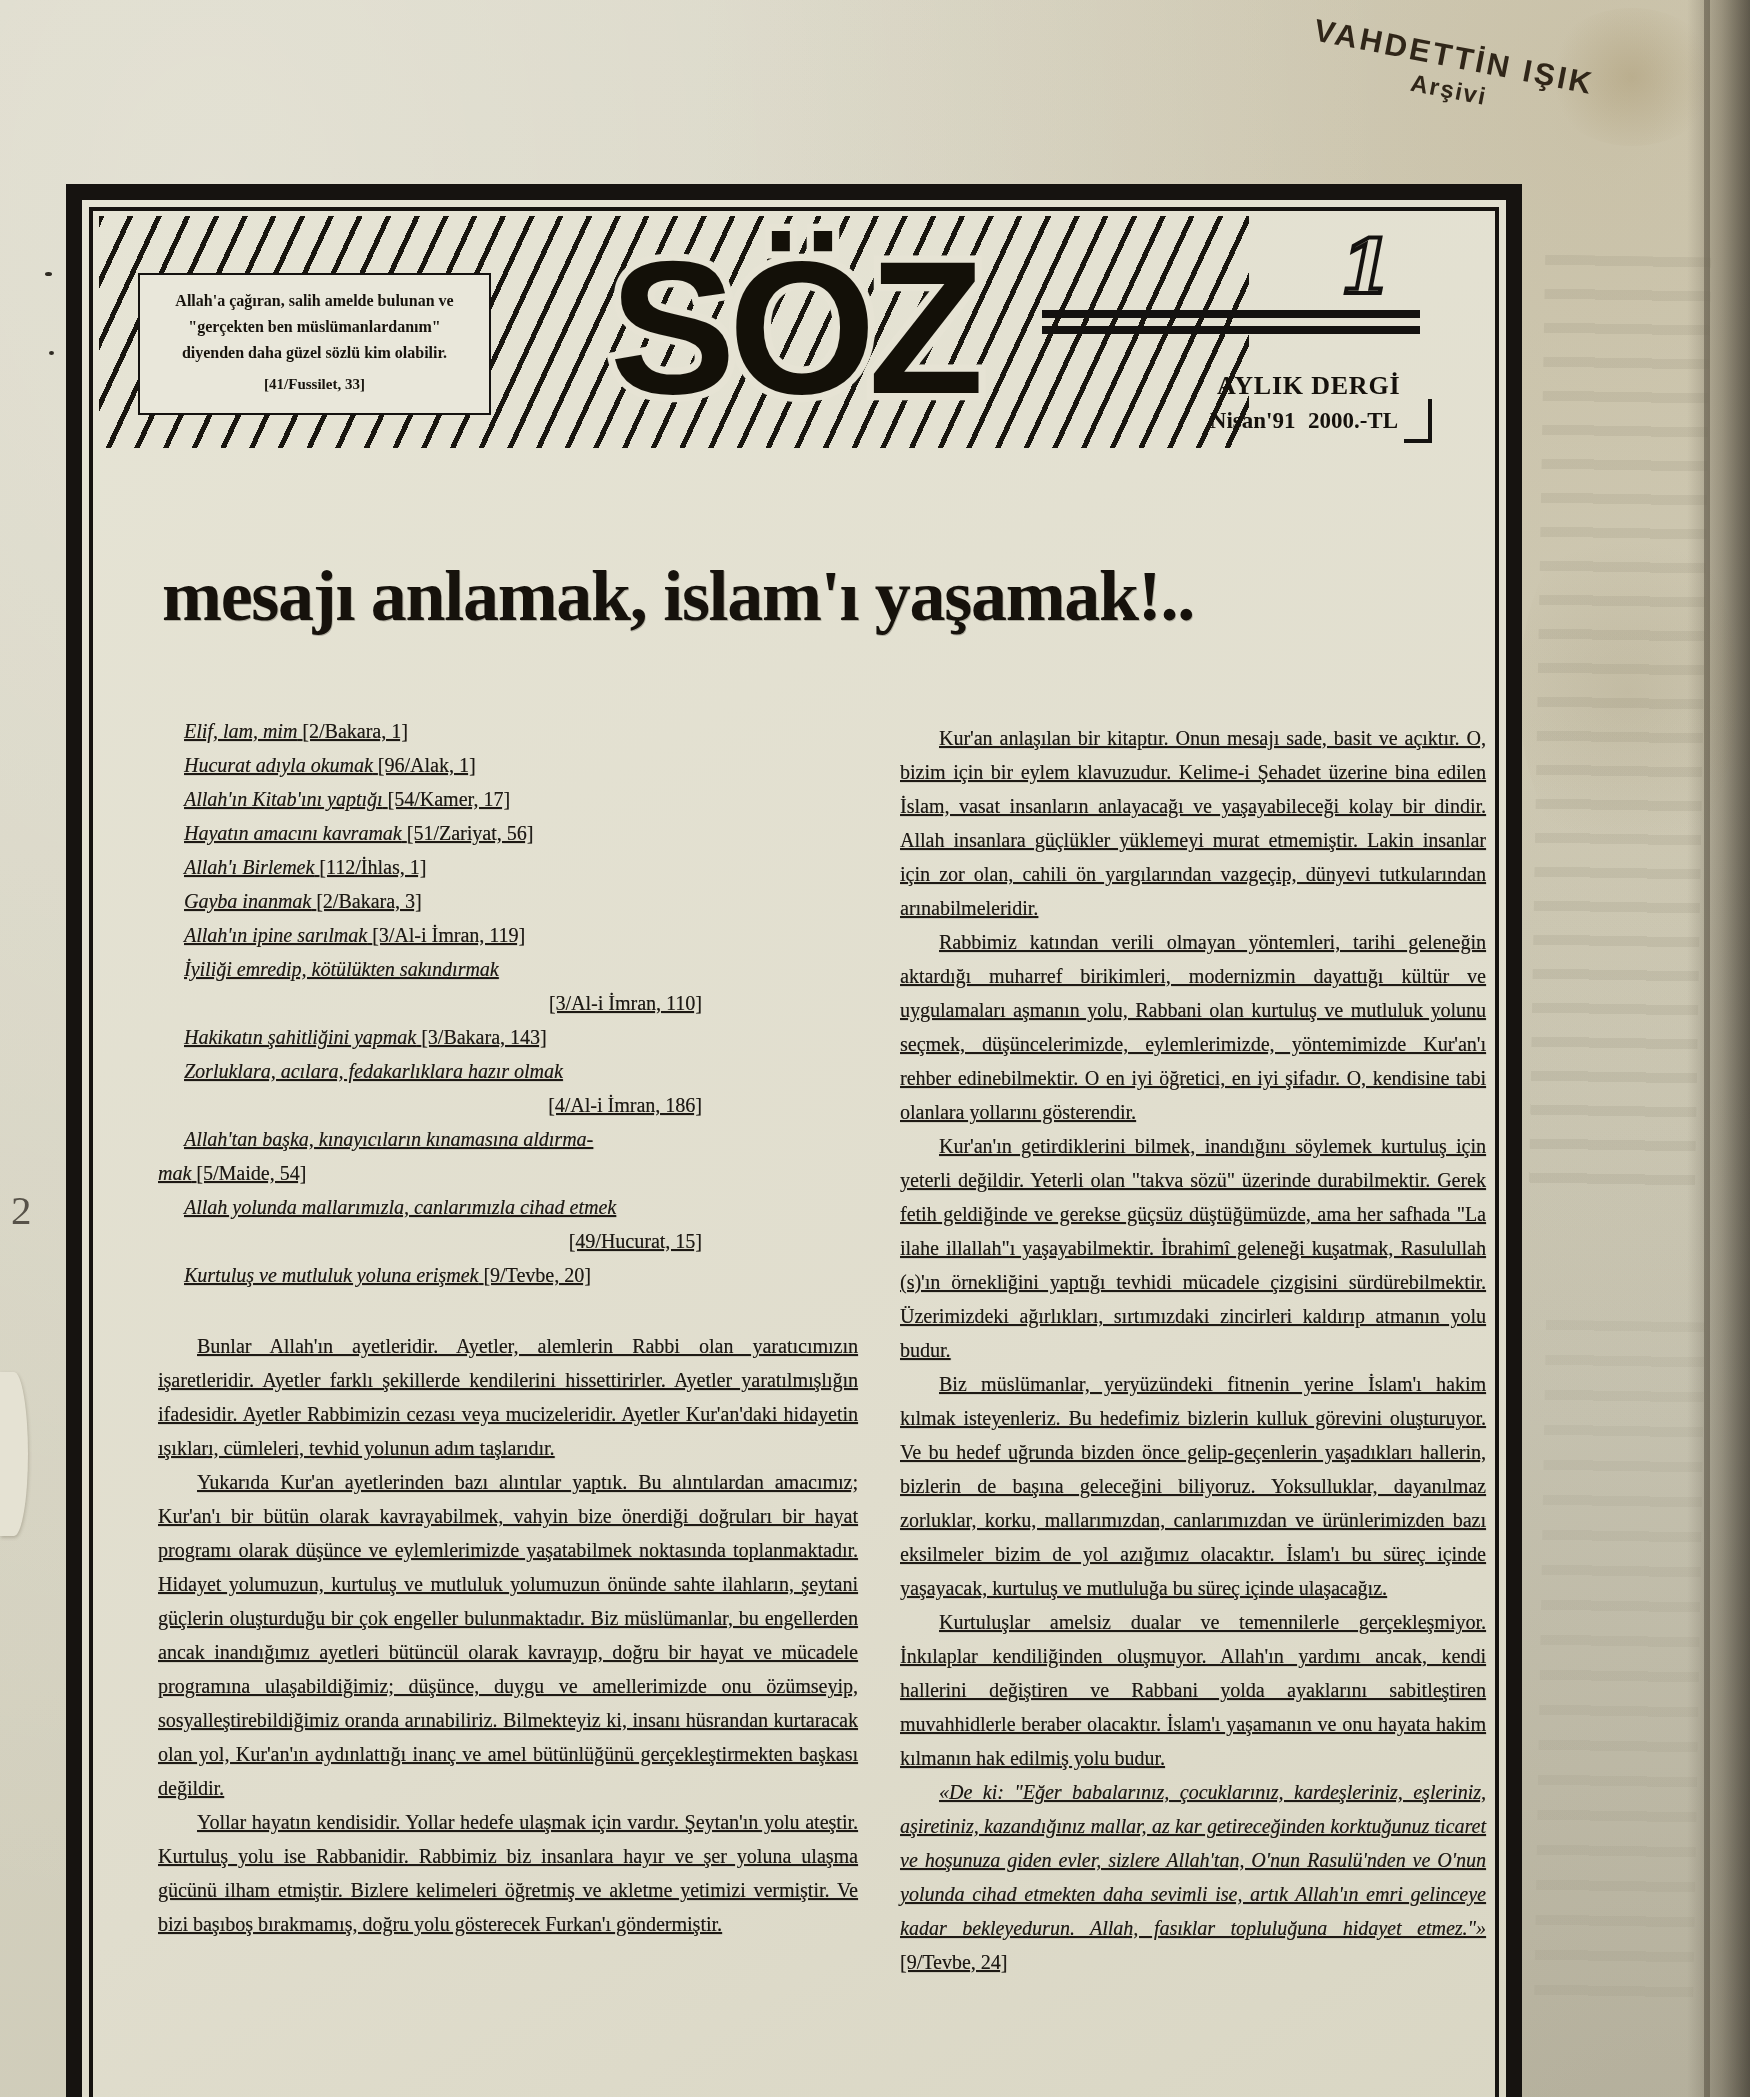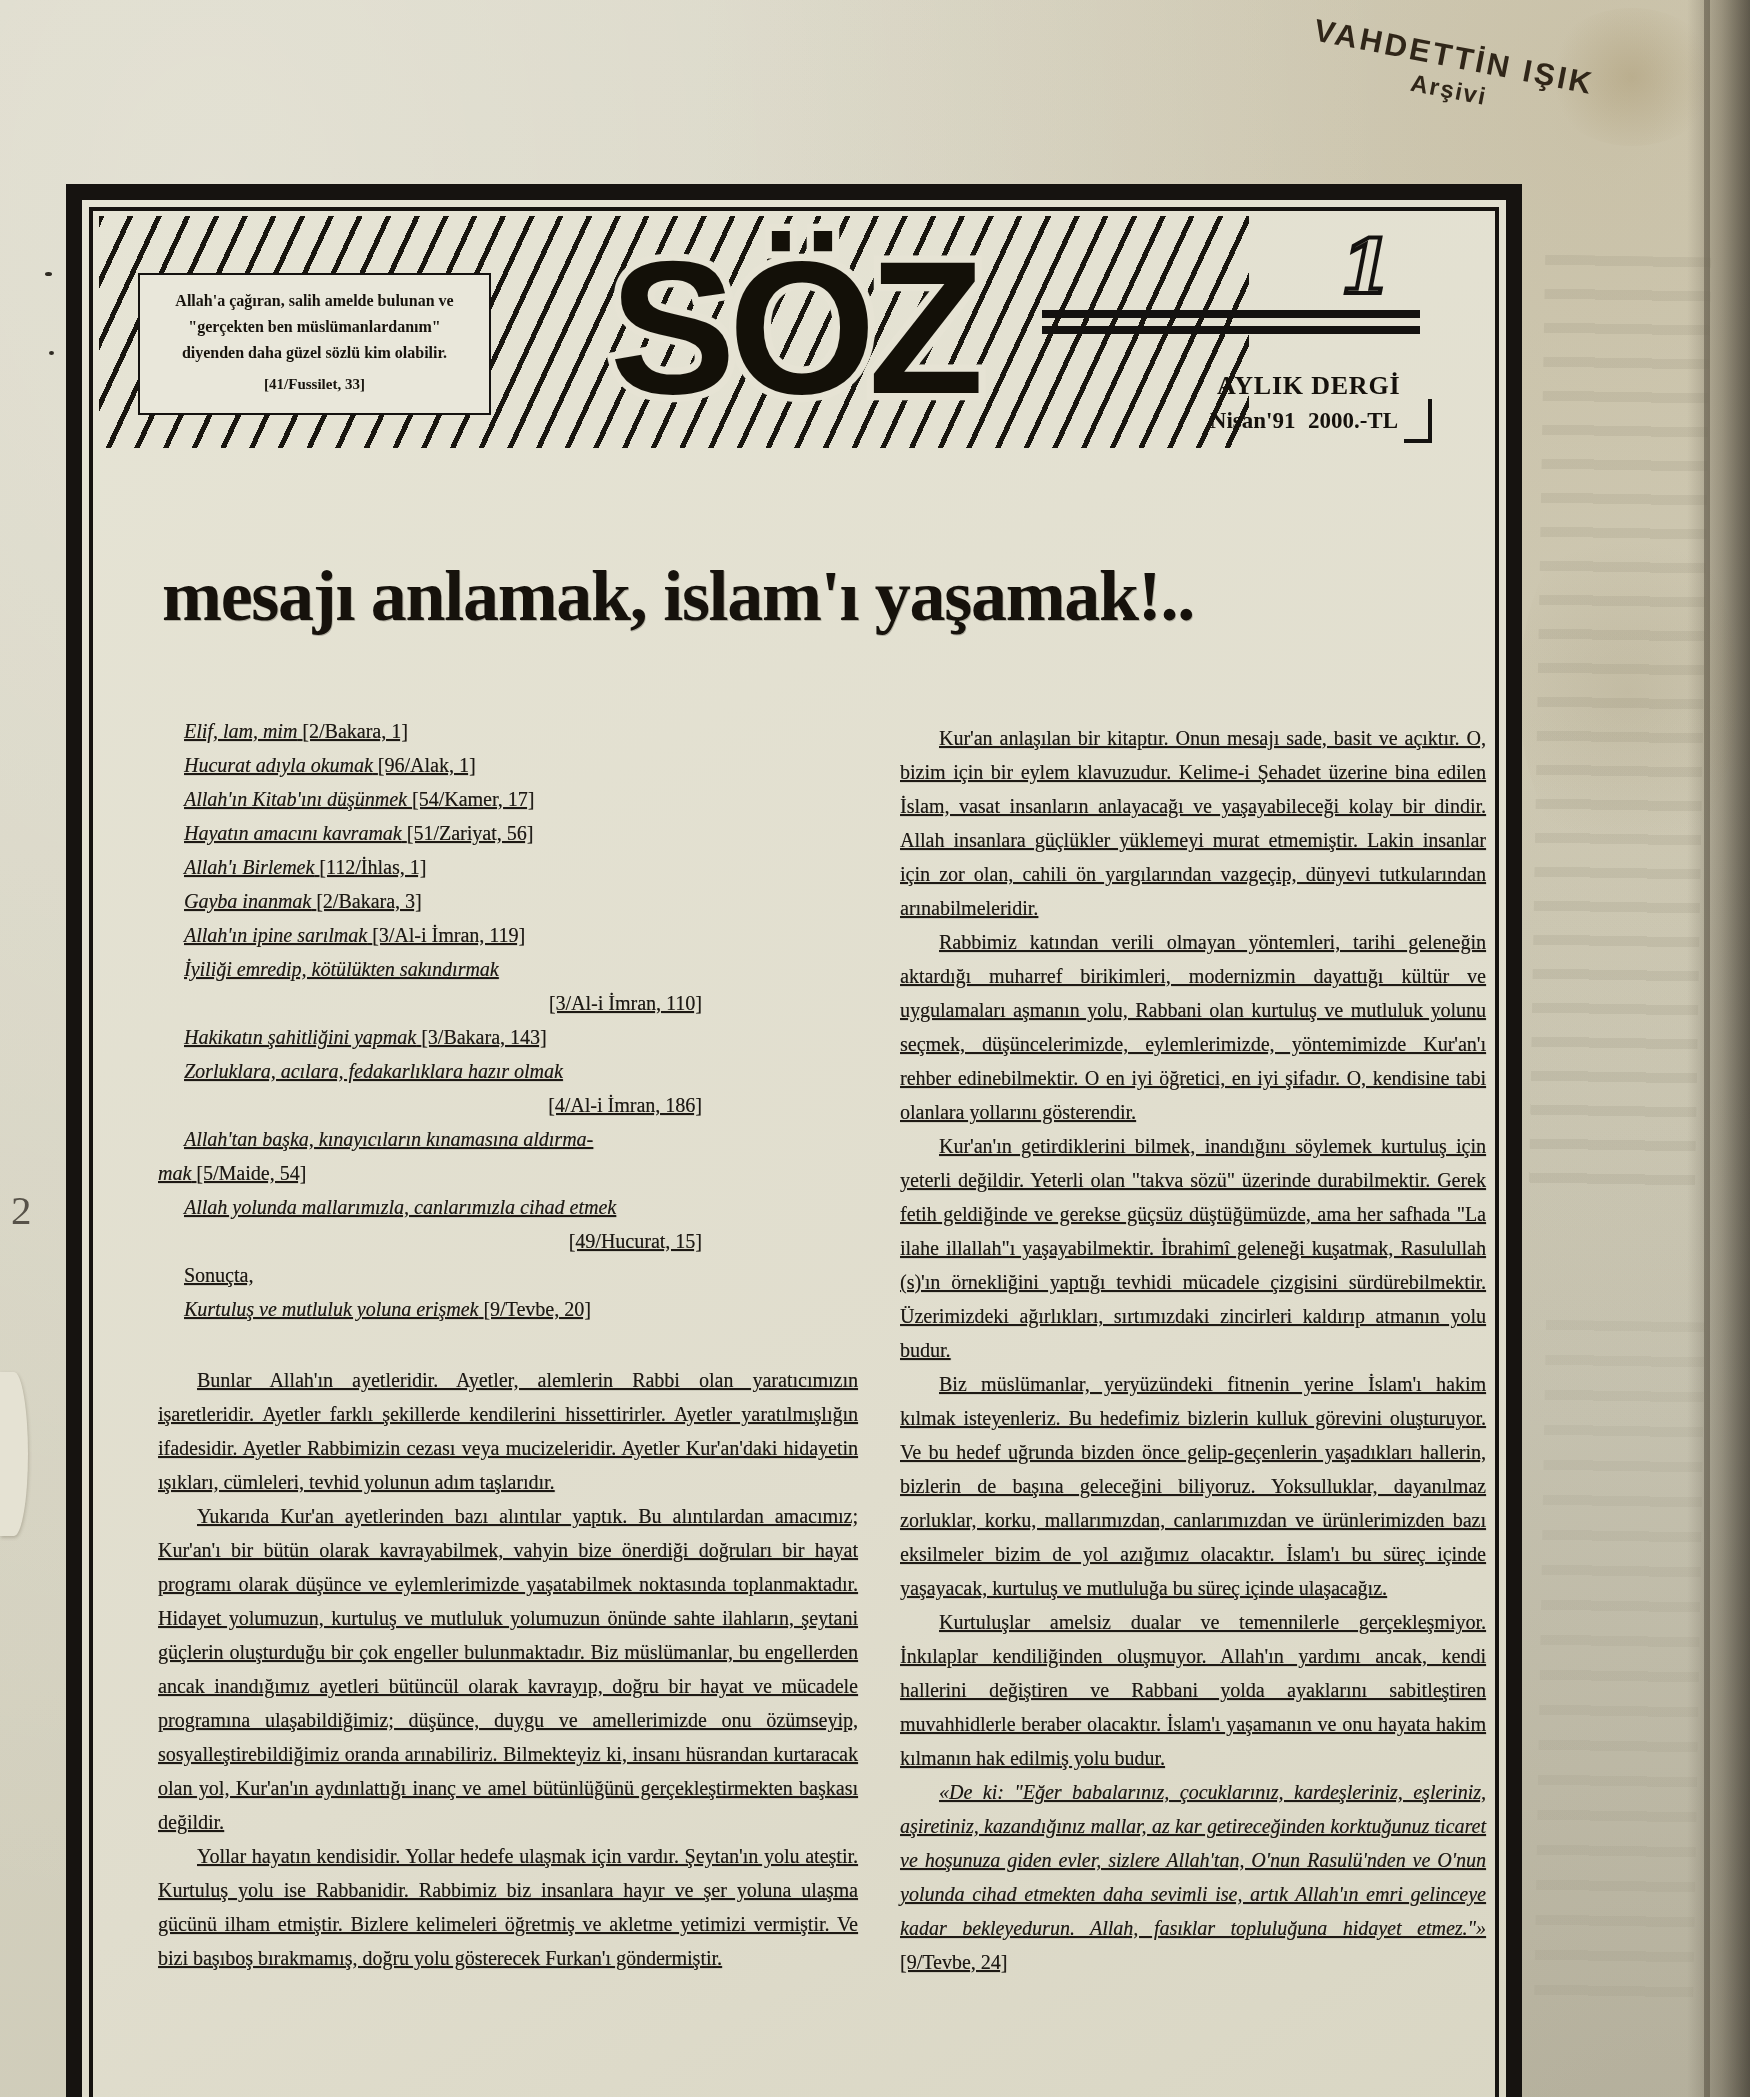--- a/index.html
+++ b/index.html
@@ -128,21 +128,21 @@
   <div class="title">mesajı anlamak, islam'ı yaşamak!..</div>
 
   <div class="col col-left">
     <div class="ayet">
       <span class="it">Elif, lam, mim</span> <span class="rm">[2/Bakara, 1]</span>
     </div>
     <div class="ayet">
       <span class="it">Hucurat adıyla okumak</span> <span class="rm">[96/Alak, 1]</span>
     </div>
     <div class="ayet">
-      <span class="it">Allah'ın Kitab'ını düşünmek</span> <span class="rm">[54/Kamer, 17]</span>
+      <span class="it">Allah'ın Kitab'ını yaptığı</span> <span class="rm">[54/Kamer, 17]</span>
     </div>
     <div class="ayet">
       <span class="it">Hayatın amacını kavramak</span> <span class="rm">[51/Zariyat, 56]</span>
     </div>
     <div class="ayet">
       <span class="it">Allah'ı Birlemek</span> <span class="rm">[112/İhlas, 1]</span>
     </div>
     <div class="ayet">
       <span class="it">Gayba inanmak</span> <span class="rm">[2/Bakara, 3]</span>
     </div>
@@ -164,23 +164,20 @@
       <span class="it">Allah'tan başka, kınayıcıların kınamasına aldırma-</span>
       <div class="cont">
         <span class="it">mak</span> <span class="rm">[5/Maide, 54]</span>
       </div>
     </div>
     <div class="ayet">
       <span class="it">Allah yolunda mallarımızla, canlarımızla cihad etmek</span>
       <div class="ref-line">[49/Hucurat, 15]</div>
     </div>
     <div class="ayet">
-      <span class="rm">Sonuçta,</span>
-    </div>
-    <div class="ayet">
       <span class="it">Kurtuluş ve mutluluk yoluna erişmek</span> <span class="rm">[9/Tevbe, 20]</span>
     </div>
 
     <p class="para gap-top">Bunlar Allah'ın ayetleridir. Ayetler, alemlerin Rabbi olan yaratıcımızın işaretleridir. Ayetler farklı şekillerde kendilerini hissettirirler. Ayetler yaratılmışlığın ifadesidir. Ayetler Rabbimizin cezası veya mucizeleridir. Ayetler Kur'an'daki hidayetin ışıkları, cümleleri, tevhid yolunun adım taşlarıdır.</p>
     <p class="para">Yukarıda Kur'an ayetlerinden bazı alıntılar yaptık. Bu alıntılardan amacımız; Kur'an'ı bir bütün olarak kavrayabilmek, vahyin bize önerdiği doğruları bir hayat programı olarak düşünce ve eylemlerimizde yaşatabilmek noktasında toplanmaktadır. Hidayet yolumuzun, kurtuluş ve mutluluk yolumuzun önünde sahte ilahların, şeytani güçlerin oluşturduğu bir çok engeller bulunmaktadır. Biz müslümanlar, bu engellerden ancak inandığımız ayetleri bütüncül olarak kavrayıp, doğru bir hayat ve mücadele programına ulaşabildiğimiz; düşünce, duygu ve amellerimizde onu özümseyip, sosyalleştirebildiğimiz oranda arınabiliriz. Bilmekteyiz ki, insanı hüsrandan kurtaracak olan yol, Kur'an'ın aydınlattığı inanç ve amel bütünlüğünü gerçekleştirmekten başkası değildir.</p>
     <p class="para">Yollar hayatın kendisidir. Yollar hedefe ulaşmak için vardır. Şeytan'ın yolu ateştir. Kurtuluş yolu ise Rabbanidir. Rabbimiz biz insanlara hayır ve şer yoluna ulaşma gücünü ilham etmiştir. Bizlere kelimeleri öğretmiş ve akletme yetimizi vermiştir. Ve bizi başıboş bırakmamış, doğru yolu gösterecek Furkan'ı göndermiştir.</p>
   </div>
 
   <div class="col col-right">
     <p class="para">Kur'an anlaşılan bir kitaptır. Onun mesajı sade, basit ve açıktır. O, bizim için bir eylem klavuzudur. Kelime-i Şehadet üzerine bina edilen İslam, vasat insanların anlayacağı ve yaşayabileceği kolay bir dindir. Allah insanlara güçlükler yüklemeyi murat etmemiştir. Lakin insanlar için zor olan, cahili ön yargılarından vazgeçip, dünyevi tutkularından arınabilmeleridir.</p>

